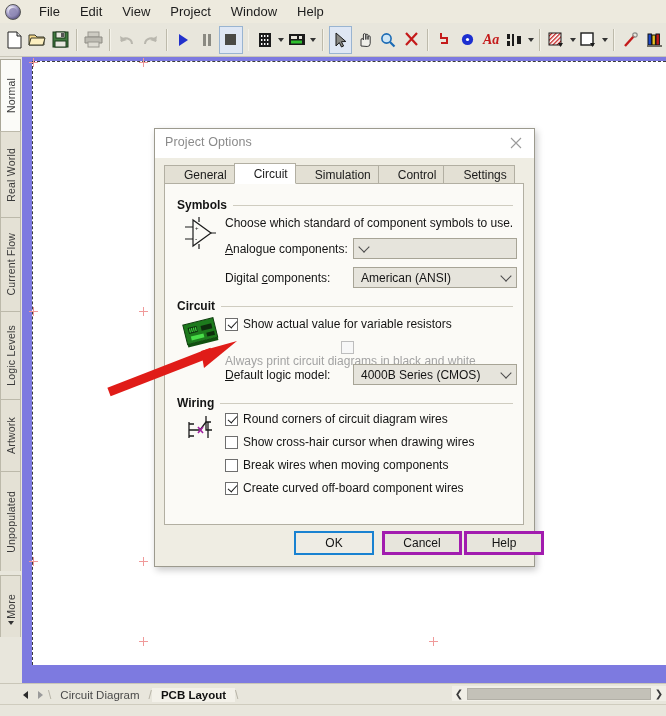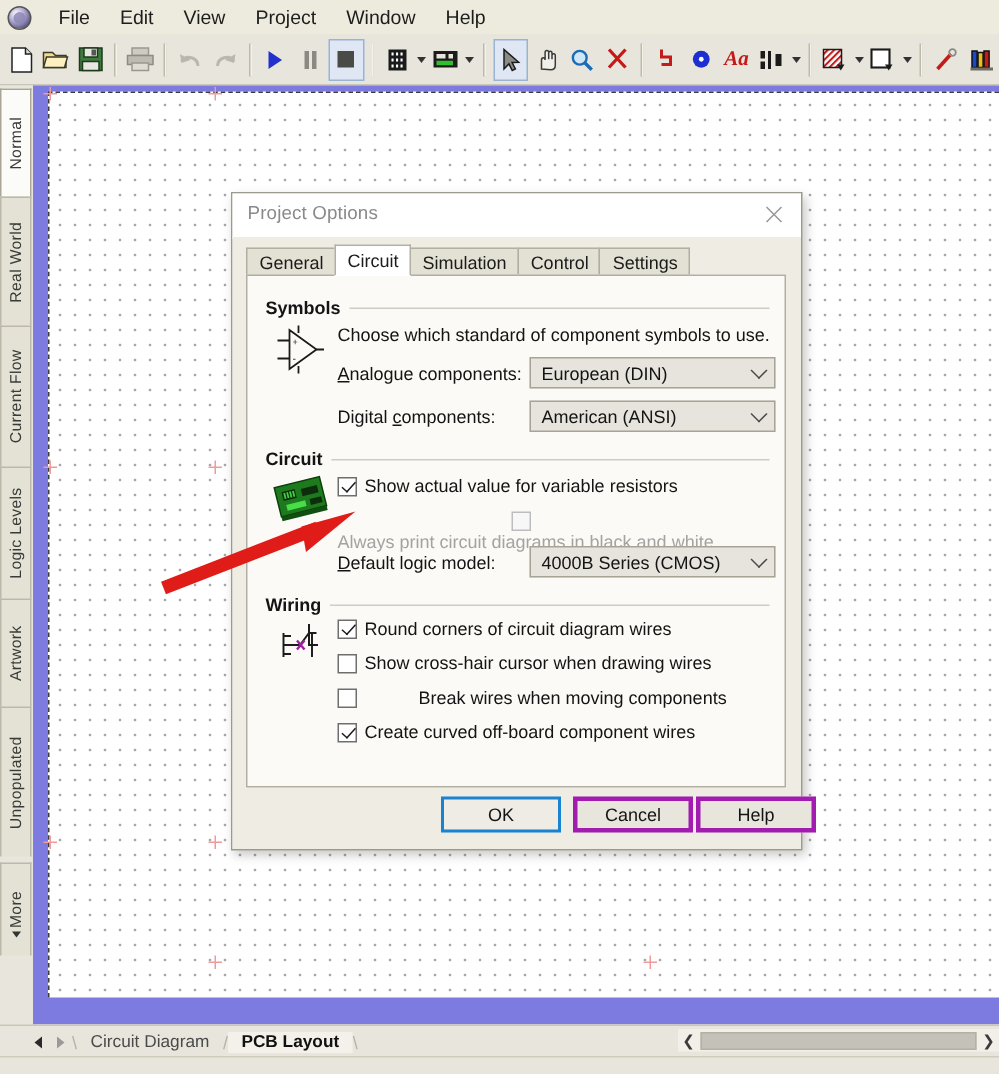--- a/index.html
+++ b/index.html
@@ -158,21 +158,21 @@
     background: #efede3;
   }
 
   
   #tabstrip {
     position: absolute; left: 9px; top: 5px; height: 21px;
     display: flex; align-items: flex-end;
   }
   .dtab {
     font-size: 12px; color: #1b1b1b;
-    padding: 2px 7px 3px 8px;
+    padding: 2px 7px 3px 19px;
     border: 1px solid #b2afa2;
     background: #e3e0d4;
     margin-right: -1px;
     line-height: 14px;
     box-sizing: border-box;
     height: 19px;
   }
   .dtab.sel {
     background: #ffffff;
     border-bottom: 1px solid #ffffff;
@@ -593,21 +593,20 @@
               <text x="14" y="16" font-size="6" fill="#1b1b1b" font-family="Liberation Sans, sans-serif">+</text>
               <text x="14" y="27" font-size="7" fill="#1b1b1b" font-family="Liberation Sans, sans-serif">-</text>
             </svg>
           </div>
           <div class="row-text" style="position:absolute;left:60px;top:18px;">Choose which standard of component symbols to use.</div>
 
           <div class="field-label" style="left:60px;top:44px;">
             <u>A</u>nalogue components:
           </div>
           <div class="combo" style="left:188px;top:40px;width:164px;">
-            <div class="val">European (DIN)</div>
             <div class="chev">
                 <i></i>
               </div>
           </div>
 
           <div class="field-label" style="left:60px;top:73px;">
             Digital <u>c</u>omponents:
           </div>
           <div class="combo" style="left:188px;top:69px;width:164px;">
             <div class="val">American (ANSI)</div>
@@ -676,21 +675,21 @@
           </div>
 
           <div class="cb-row" style="left:60px;top:16px;">
             <span class="cbox checked"></span>
             <span>Round corners of circuit diagram wires</span>
           </div>
           <div class="cb-row" style="left:60px;top:39px;">
             <span class="cbox"></span>
             <span>Show cross-hair cursor when drawing wires</span>
           </div>
-          <div class="cb-row" style="left:60px;top:62px;gap:36px;">
+          <div class="cb-row" style="left:60px;top:62px;">
             <span class="cbox"></span>
             <span>Break wires when moving components</span>
           </div>
           <div class="cb-row" style="left:60px;top:85px;">
             <span class="cbox checked"></span>
             <span>Create curved off-board component wires</span>
           </div>
         </div>
 
       </div>

